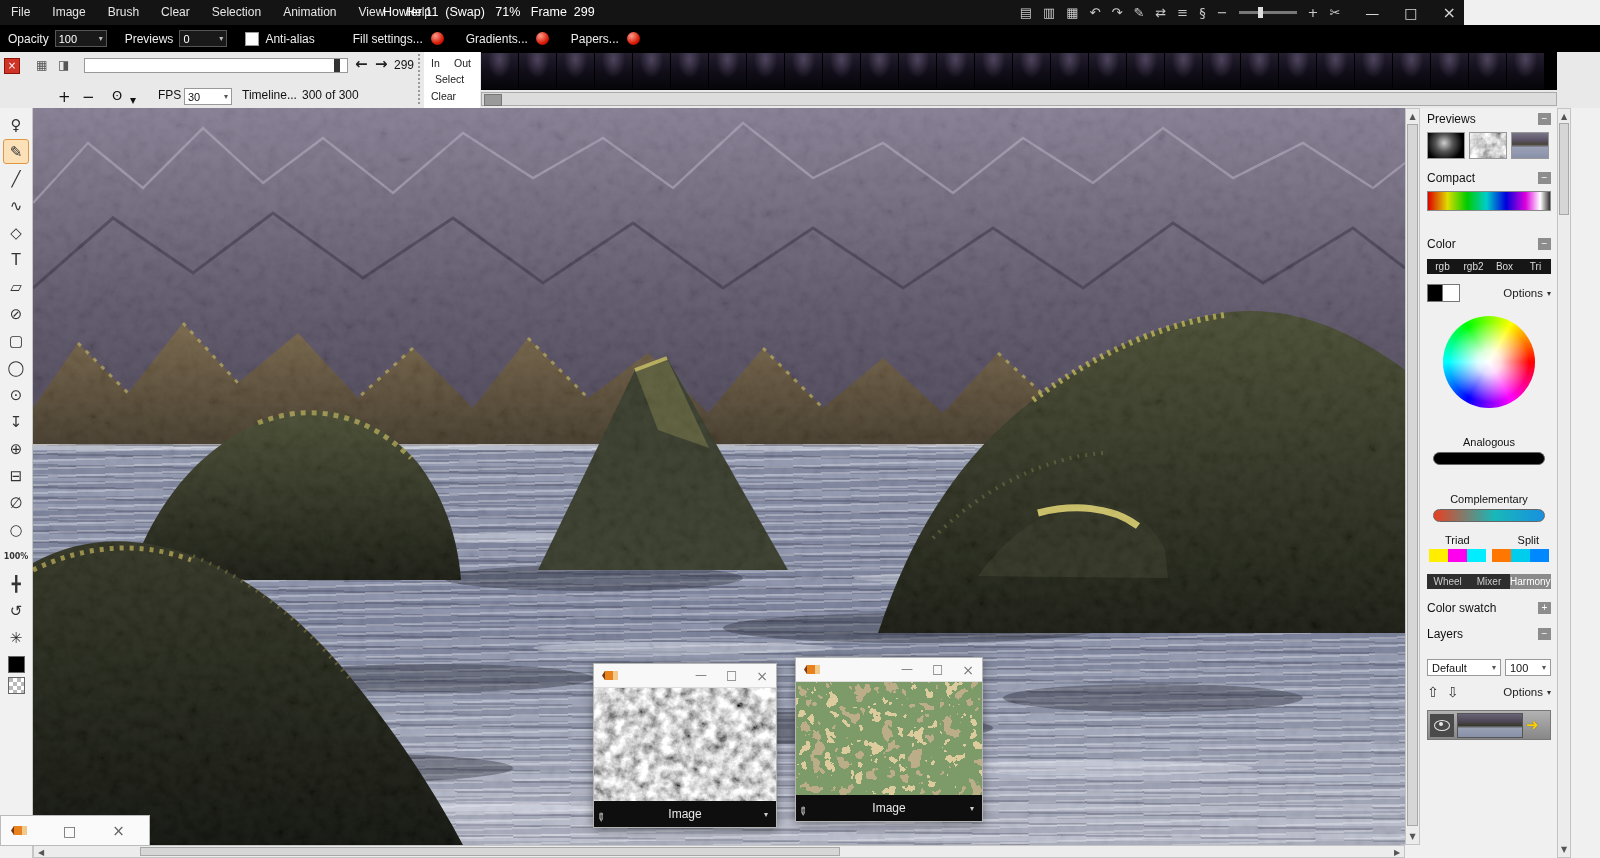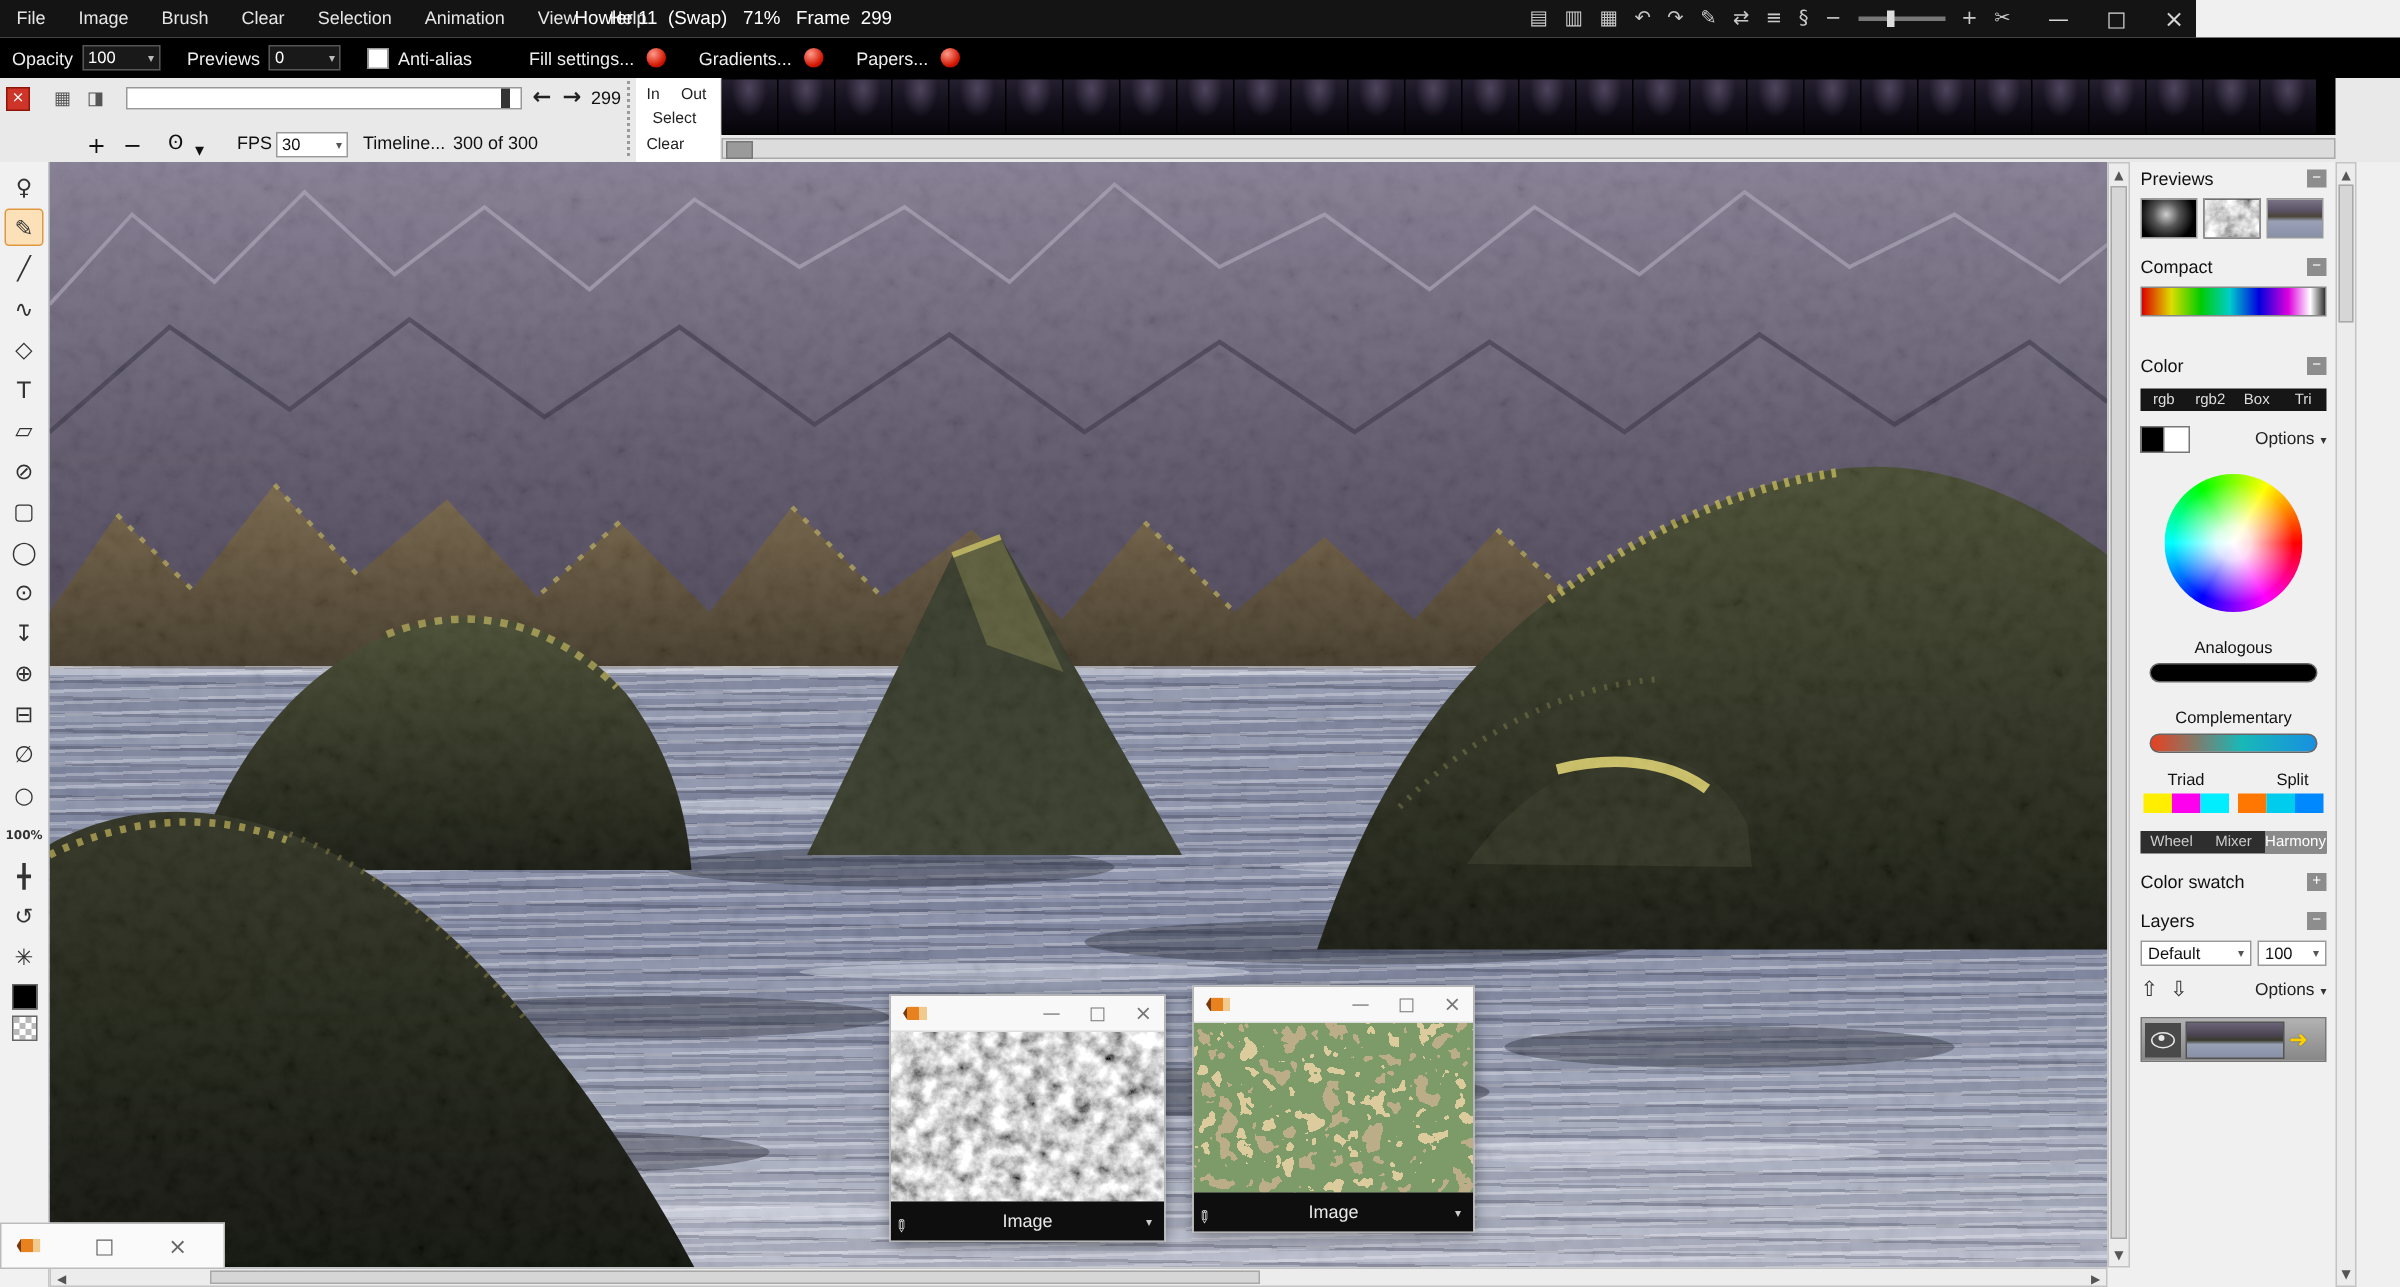--- a/index.html
+++ b/index.html
@@ -99,31 +99,31 @@
   .ctabs{height:15px;background:#161616;display:flex;color:#ddd;font-size:10px;align-items:center;margin-top:8px;}
   .ctab{flex:1;text-align:center;}
   .cswrow{display:flex;align-items:center;margin-top:10px;}
   .csw-black{width:16px;height:16px;background:#000;border:1px solid #777;}
   .csw-white{width:16px;height:16px;background:#fff;border:1px solid #777;margin-left:-3px;}
   .opt{margin-left:auto;font-size:11.5px;display:flex;align-items:center;gap:4px;color:#222;}
   .opt .caret{color:#333;}
   .wheel{width:92px;height:92px;border-radius:50%;margin:14px auto 0;
      background:radial-gradient(circle,#fff 0%,rgba(255,255,255,.85) 18%,rgba(255,255,255,0) 62%),
                 conic-gradient(from 90deg,#f00,#f0f,#00f,#0ff,#0f0,#ff0,#f00);}
-  .hlabel{text-align:center;font-size:11px;margin-top:18px;}
+  .hlabel{text-align:center;font-size:11px;margin-top:28px;}
   .hbar{width:112px;height:13px;border-radius:7px;margin:4px auto 0;border:1px solid #666;box-sizing:border-box;}
   #analogous-bar{background:#000;}
   .tsrow{display:flex;margin-top:12px;font-size:11px;padding:0 12px 0 18px;justify-content:space-between;}
   .tswatches{display:flex;margin-top:3px;justify-content:space-between;padding:0 2px;}
   .swgroup{display:flex;}
   .sw{width:19px;height:13px;display:inline-block;}
   .vtabs{height:15px;display:flex;background:#2e2e2e;color:#ccc;font-size:10px;align-items:center;margin-top:12px;}
   .vtab{flex:1;text-align:center;height:15px;line-height:15px;}
   .vtab.active{background:#8a8a8a;color:#fff;}
-  .lcrow{display:flex;margin-top:6px;gap:4px;}
+  .lcrow{display:flex;margin-top:18px;gap:4px;}
   .sel{background:#fff;border:1px solid #999;font-size:11px;height:17px;display:inline-flex;align-items:center;
        justify-content:space-between;padding:0 4px;box-sizing:border-box;}
   .lorow{display:flex;align-items:center;margin-top:8px;gap:8px;font-size:14px;color:#333;}
   .layer-item{margin-top:10px;height:30px;background:linear-gradient(180deg,#b2b2b2,#878787);border:1px solid #777;
        display:flex;align-items:center;padding:2px;gap:3px;box-sizing:border-box;}
   .eye-box{width:24px;height:23px;background:#4a4a4a;display:flex;align-items:center;justify-content:center;flex:none;}
   .eye{width:14px;height:9px;border:1px solid #e8e8e8;border-radius:50%;position:relative;}
   .eye::after{content:"";position:absolute;left:4px;top:1.5px;width:4px;height:4px;border-radius:50%;background:#e8e8e8;}
   .layer-thumb{width:64px;height:23px;border:1px solid #555;flex:none;
      background:linear-gradient(180deg,#6a6478 0%,#4a4452 35%,#3a3a2c 50%,#98a0b4 62%,#8890a8 100%);}

